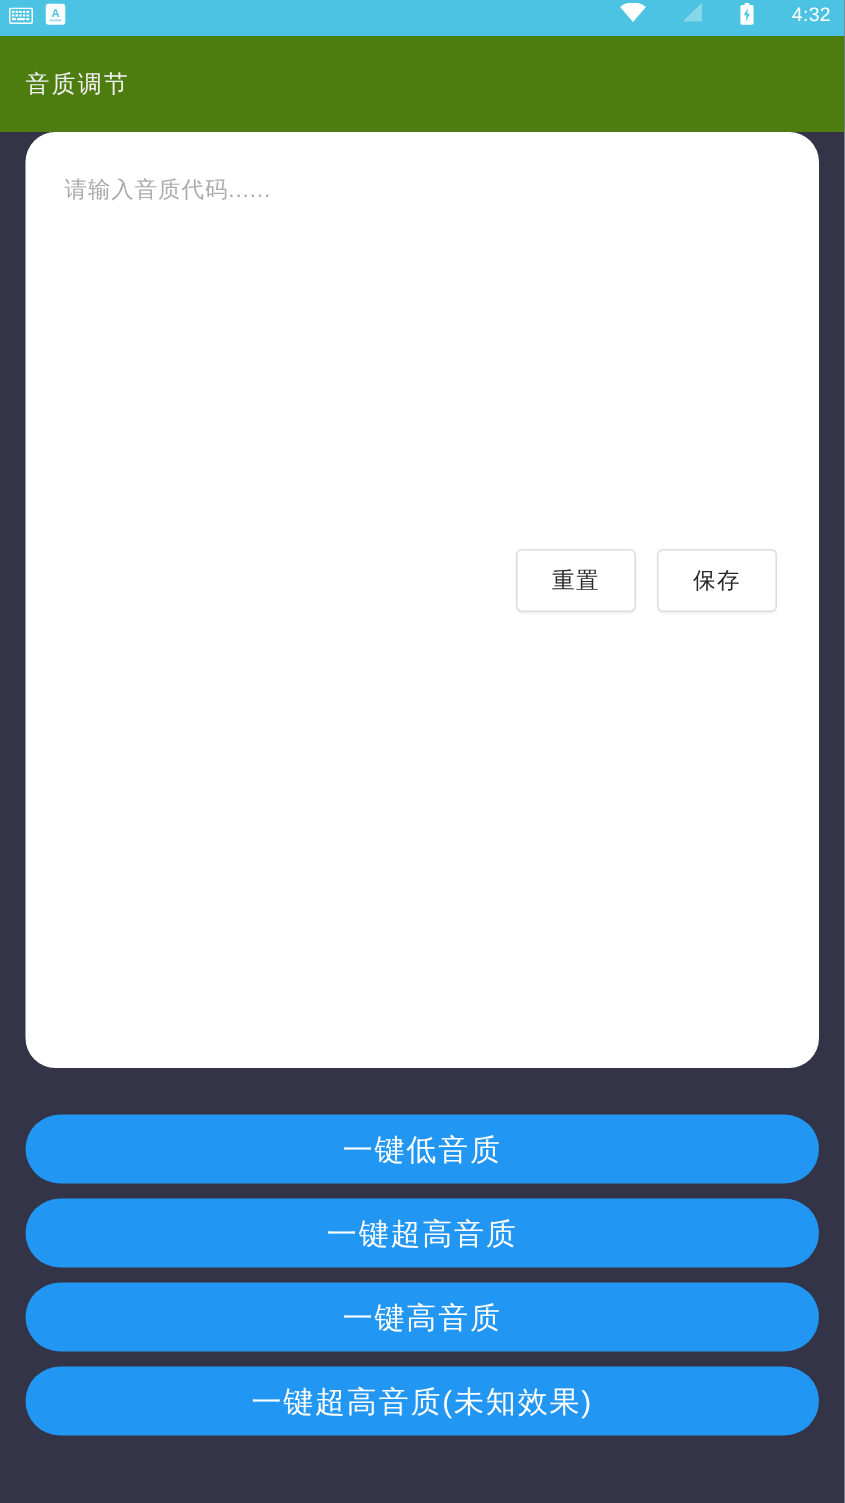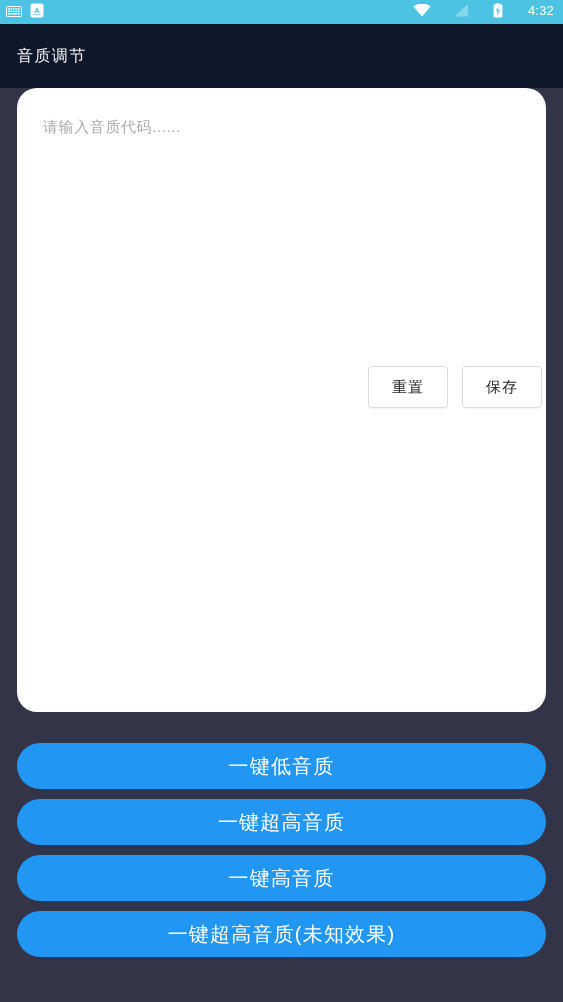--- a/index.html
+++ b/index.html
@@ -54,21 +54,21 @@
     display: block;
   }
 
   
   .title-bar {
     flex: 0 0 64px;
     height: 64px;
     display: flex;
     align-items: center;
     padding-left: 17px;
-    background: #0f172a;
+    background: #4d7c0f;
   }
   .title-text {
     color: #f2f2f5;
     font-size: 16px;
     letter-spacing: 1.4px;
   }
 
   
   .card-wrap {
     padding: 0 17px;
@@ -98,21 +98,21 @@
   .code-input::placeholder {
     color: #ababab;
     letter-spacing: 0.6px;
   }
   .card-actions {
     flex: 0 0 auto;
     display: flex;
     justify-content: flex-end;
     align-items: center;
     gap: 14px;
-    padding: 0 4px 26px 18px;
+    padding: 0 28px 26px 18px;
   }
   .card-btn {
     min-width: 80px;
     height: 42px;
     background: #ffffff;
     border: 1px solid #dcdcdc;
     border-radius: 4px;
     color: #272727;
     font-family: "Liberation Sans", "DejaVu Sans", sans-serif;
     font-size: 15px;

